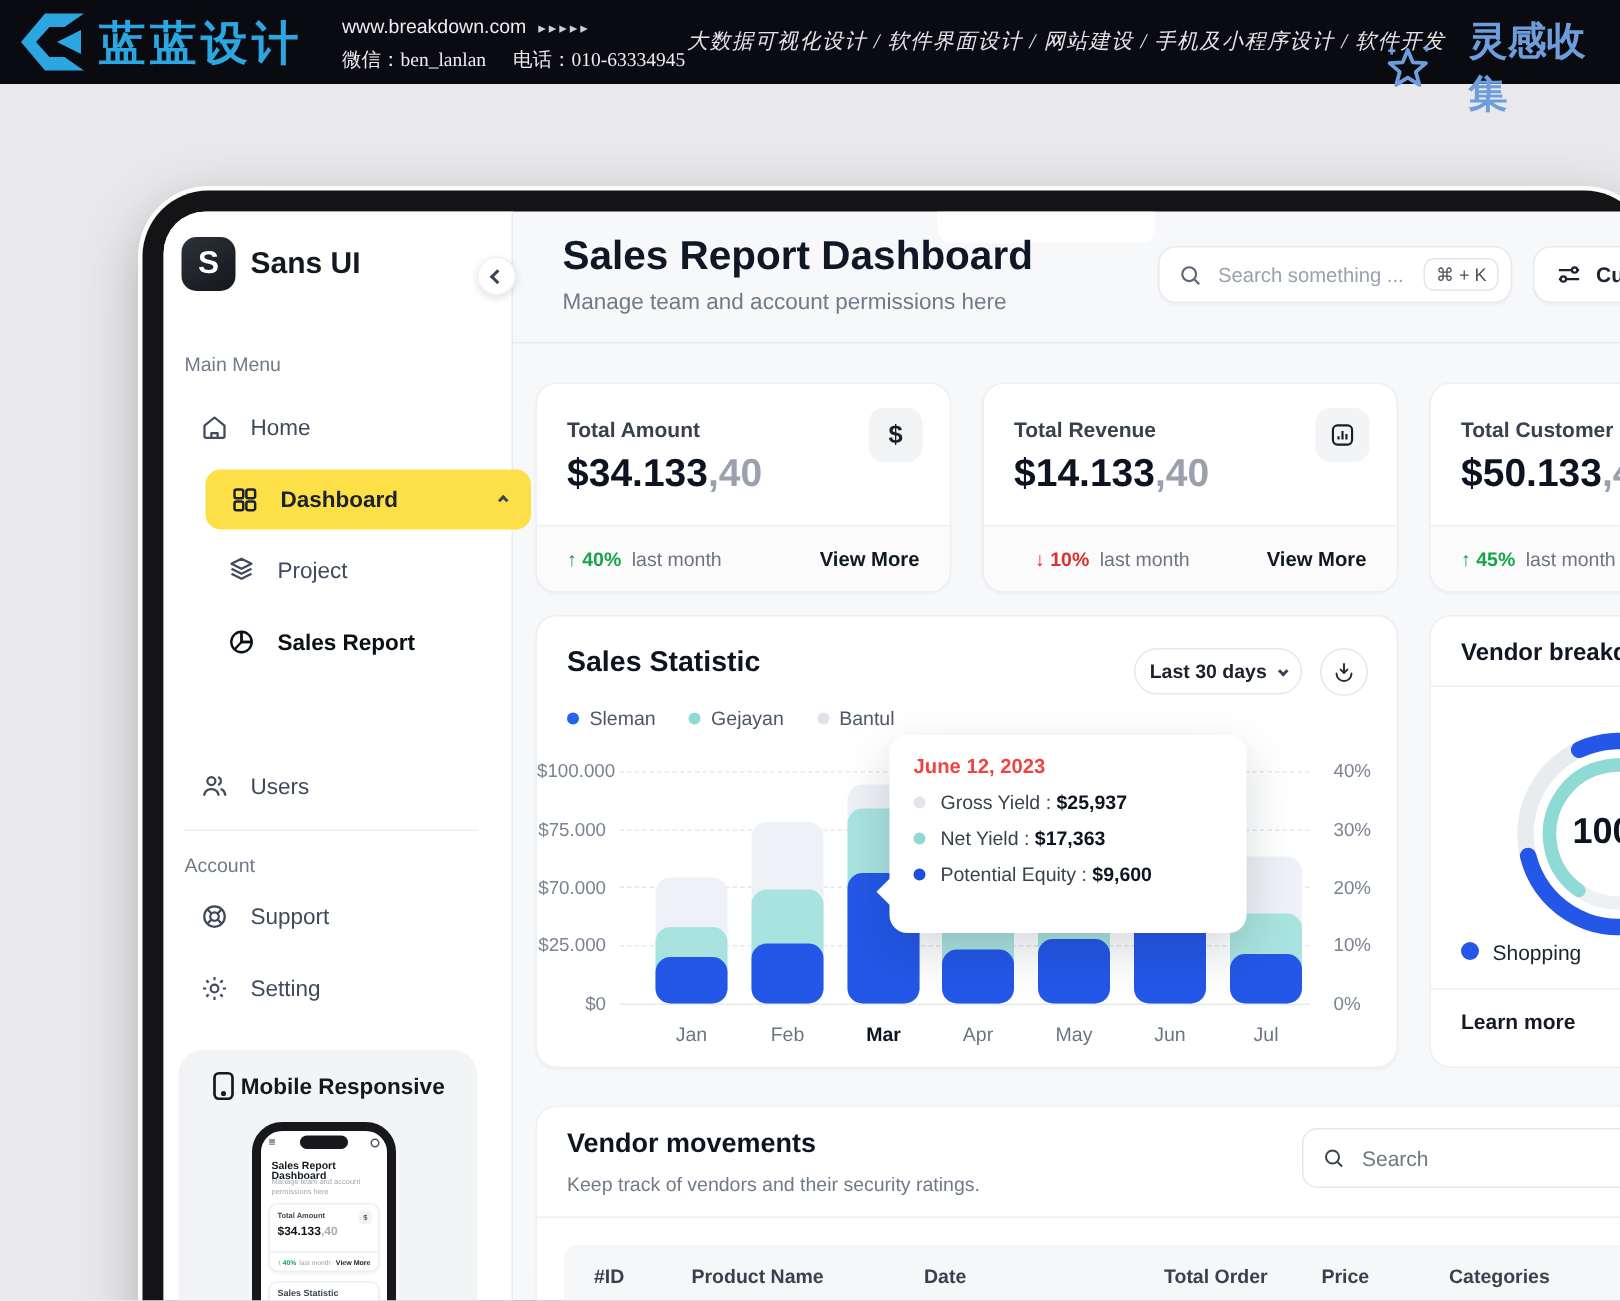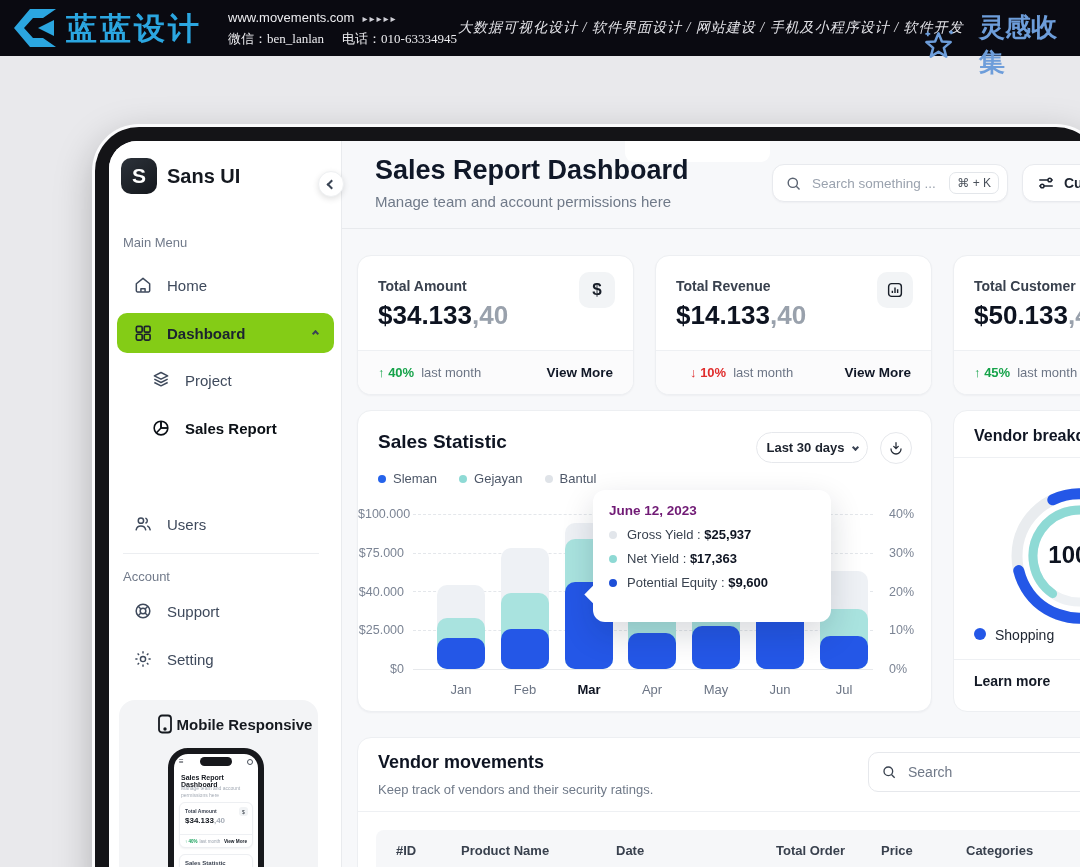--- a/index.html
+++ b/index.html
@@ -21,34 +21,34 @@
   .device{position:absolute;left:95px;top:127px;width:1005px;height:790px;background:#141417;border-radius:44px;box-shadow:0 0 0 3px #fbfbfc,0 12px 40px rgba(0,0,0,.28);}
   .screen{position:absolute;left:14px;top:14px;width:calc(100% - 14px);height:calc(100% - 14px);background:#f7f8fa;border-radius:28px 0 0 0;overflow:hidden;}
 
   
   .sidebar{position:absolute;left:0;top:0;bottom:0;width:233px;background:#fff;border-right:1px solid #e9ebee;}
   .brand-logo{position:absolute;left:12px;top:17px;width:36px;height:36px;border-radius:10px;background:linear-gradient(145deg,#2c323a,#14171c);color:#fff;font-size:21px;font-weight:700;display:flex;align-items:center;justify-content:center;}
   .brand-name{position:absolute;left:58px;top:24px;font-size:20px;font-weight:700;color:#14181f;}
   .collapse-btn{position:absolute;left:209px;top:30px;width:26px;height:26px;border-radius:50%;background:#fff;border:1px solid #eef0f2;box-shadow:0 2px 6px rgba(0,0,0,.12);display:flex;align-items:center;justify-content:center;z-index:5;}
   .sec-label{position:absolute;left:14px;font-size:13px;color:#717a8a;}
   .sitem{position:absolute;left:8px;width:217px;height:40px;border-radius:10px;display:flex;align-items:center;gap:14px;padding-left:16px;color:#3f4a5c;font-size:15px;cursor:pointer;}
-  .sitem.current{background:#84cc16;font-weight:700;color:#1b2330;}
+  .sitem.current{background:#fde047;font-weight:700;color:#1b2330;margin-left:20px;}
   .sitem.sub{padding-left:34px;}
   .sitem.activebold{font-weight:700;color:#0b1016;}
   .sitem .slabel{white-space:nowrap;}
   .sitem .right-chev{position:absolute;right:16px;}
   .side-divider{position:absolute;left:14px;width:196px;height:1px;background:#eceef1;}
   .chev{display:inline-block;width:7px;height:7px;border-left:2px solid #3a4454;border-bottom:2px solid #3a4454;}
   .chev.left{transform:rotate(45deg);}
   .chev.up{transform:rotate(135deg);}
   .chev.down{transform:rotate(-45deg);}
   .chev.small{width:5px;height:5px;}
 
   .mobile-card{position:absolute;left:10px;top:559px;width:199px;height:310px;background:#f3f4f6;border-radius:16px;}
-  .mobile-card .mc-head{position:absolute;left:16px;top:14px;width:100%;display:flex;align-items:center;justify-content:center;gap:4px;font-size:15px;font-weight:700;color:#15191f;}
+  .mobile-card .mc-head{position:absolute;left:0;top:14px;width:100%;display:flex;align-items:center;justify-content:center;gap:4px;font-size:15px;font-weight:700;color:#15191f;}
   .phone{position:absolute;left:49px;top:48px;width:96px;height:300px;background:#fff;border:6px solid #17181c;border-radius:20px;}
   .phone .pill{position:absolute;left:50%;top:3px;transform:translateX(-50%);width:32px;height:9px;border-radius:5px;background:#17181c;}
   .phone .pico{position:absolute;top:3px;font-size:8px;color:#2a2f38;}
   .phone .ring{position:absolute;right:5px;top:5px;width:6px;height:6px;border:1px solid #4a515c;border-radius:50%;}
   .ph-title{position:absolute;left:7px;top:20px;font-size:7px;font-weight:700;color:#14181f;}
   .ph-sub{position:absolute;left:7px;top:31px;width:62px;font-size:5px;line-height:7px;color:#a3aab4;}
   .ph-card{position:absolute;left:5px;width:74px;background:#fff;border:1px solid #edeff2;border-radius:6px;box-shadow:0 1px 2px rgba(0,0,0,.05);}
   .ph-card.c1{top:48px;height:46px;}
   .ph-card.c2{top:100px;height:70px;}
   .ph-k{position:absolute;left:5px;top:5px;font-size:5px;font-weight:700;color:#3c members;color:#3c4452;}
@@ -93,21 +93,21 @@
   .grid{position:absolute;left:0;width:100%;border-top:1px dashed #e4e7eb;}
   .grid.base{border-top:1px solid #e7e9ec;}
   .bar{position:absolute;bottom:0;width:48px;border-radius:10px;}
   .ytick{position:absolute;left:0;width:46px;text-align:right;font-size:12.5px;color:#7b8494;}
   .ptick{position:absolute;left:531px;width:40px;font-size:12.5px;color:#7b8494;}
   .mlabel{position:absolute;top:271px;width:56px;text-align:center;font-size:13px;color:#6c7585;}
   .mlabel.hot{font-weight:700;color:#0e1422;}
 
   .tooltip{position:absolute;left:235px;top:79px;width:238px;height:132px;background:#fff;border-radius:12px;box-shadow:0 12px 32px rgba(15,23,42,.16);padding:13px 16px;z-index:6;}
   .tooltip .arrow{position:absolute;left:-6px;top:98px;width:13px;height:13px;background:#fff;transform:rotate(45deg);}
-  .tooltip .date{font-size:13.5px;font-weight:800;color:#701a75;}
+  .tooltip .date{font-size:13.5px;font-weight:800;color:#ef4444;}
   .tt-row{display:flex;align-items:center;gap:10px;margin-top:9px;font-size:13px;color:#39424f;}
   .tt-row .ring{width:8px;height:8px;border-radius:50%;border:4px solid #ccc;background:#fff;flex:none;}
   .tt-row b{color:#0e1422;}
 
   
   .vbcard{position:absolute;left:844px;top:269px;width:300px;height:302px;background:#fff;border:1px solid #edeff2;border-radius:14px;overflow:hidden;}
   .vbcard .title{position:absolute;left:20px;top:16px;font-size:16px;font-weight:700;color:#10ootball;color:#101624;}
   .vbcard .div1{position:absolute;left:0;top:46px;width:100%;height:1px;background:#eef0f3;}
   .vbcard .div2{position:absolute;left:0;top:248px;width:100%;height:1px;background:#eef0f3;}
   .vb-center{position:absolute;left:85px;top:130px;width:80px;text-align:center;font-size:24px;font-weight:700;color:#0d1320;}
@@ -133,21 +133,21 @@
 
 <div id="stage">
 
   <div class="banner">
     <svg class="banner-logo-icon" width="52" height="42" viewBox="0 0 52 42">
       <path d="M46 2 L20 2 L4 21 L20 40 L46 40 L33 31 L23 31 L14 21 L23 11 L33 11 Z" fill="#2ba6e0"></path>
       <path d="M44 13 L28 21 L44 29 Z" fill="#2ba6e0"></path>
     </svg>
     <div class="banner-logo-text">蓝蓝设计</div>
     <div class="banner-contact">
-      <div class="l1"><span>www.movements.com</span><span class="arrows">▸▸▸▸▸</span></div>
+      <div class="l1"><span>www.breakdown.com</span><span class="arrows">▸▸▸▸▸</span></div>
       <div class="l2"><span>微信：ben_lanlan</span><span>电话：010-63334945</span></div>
     </div>
     <div class="banner-services">大数据可视化设计  /  软件界面设计  /  网站建设  /  手机及小程序设计  /  软件开发</div>
     <div class="banner-collect">
       <svg width="34" height="36" viewBox="0 0 34 36">
         <path d="M17 6 L20.5 14.5 L29.5 15 L22.5 21 L25 30 L17 25 L9 30 L11.5 21 L4.5 15 L13.5 14.5 Z" fill="none" stroke="#6d9dda" stroke-width="2.6" stroke-linejoin="round"></path>
         <path d="M6 4 v5 M3.5 6.5 h5" stroke="#6d9dda" stroke-width="1.8"></path>
         <path d="M30 3 v4 M28 5 h4" stroke="#6d9dda" stroke-width="1.6"></path>
       </svg>
       <span class="txt">灵感收集</span>
@@ -347,21 +347,21 @@
           </div>
         <div class="dl-btn">
           <svg width="16" height="16" viewBox="0 0 24 24" fill="none" stroke="#242b36" stroke-width="1.9" stroke-linecap="round">
               <path d="M12 4v9M12 13l-3.4-3.4M12 13l3.4-3.4"></path>
               <path d="M4.5 13.5a7.5 7.5 0 0 0 15 0"></path>
             </svg>
         </div>
 
         <span class="ytick" style="top:96px">$100.000</span>
         <span class="ytick" style="top:135px">$75.000</span>
-        <span class="ytick" style="top:174px">$40.000</span>
+        <span class="ytick" style="top:174px">$70.000</span>
         <span class="ytick" style="top:212px">$25.000</span>
         <span class="ytick" style="top:251px">$0</span>
         <span class="ptick" style="top:96px">40%</span>
         <span class="ptick" style="top:135px">30%</span>
         <span class="ptick" style="top:174px">20%</span>
         <span class="ptick" style="top:212px">10%</span>
         <span class="ptick" style="top:251px">0%</span>
 
         <div class="plot" id="plot">
           <div class="grid" style="top:3px"></div>

